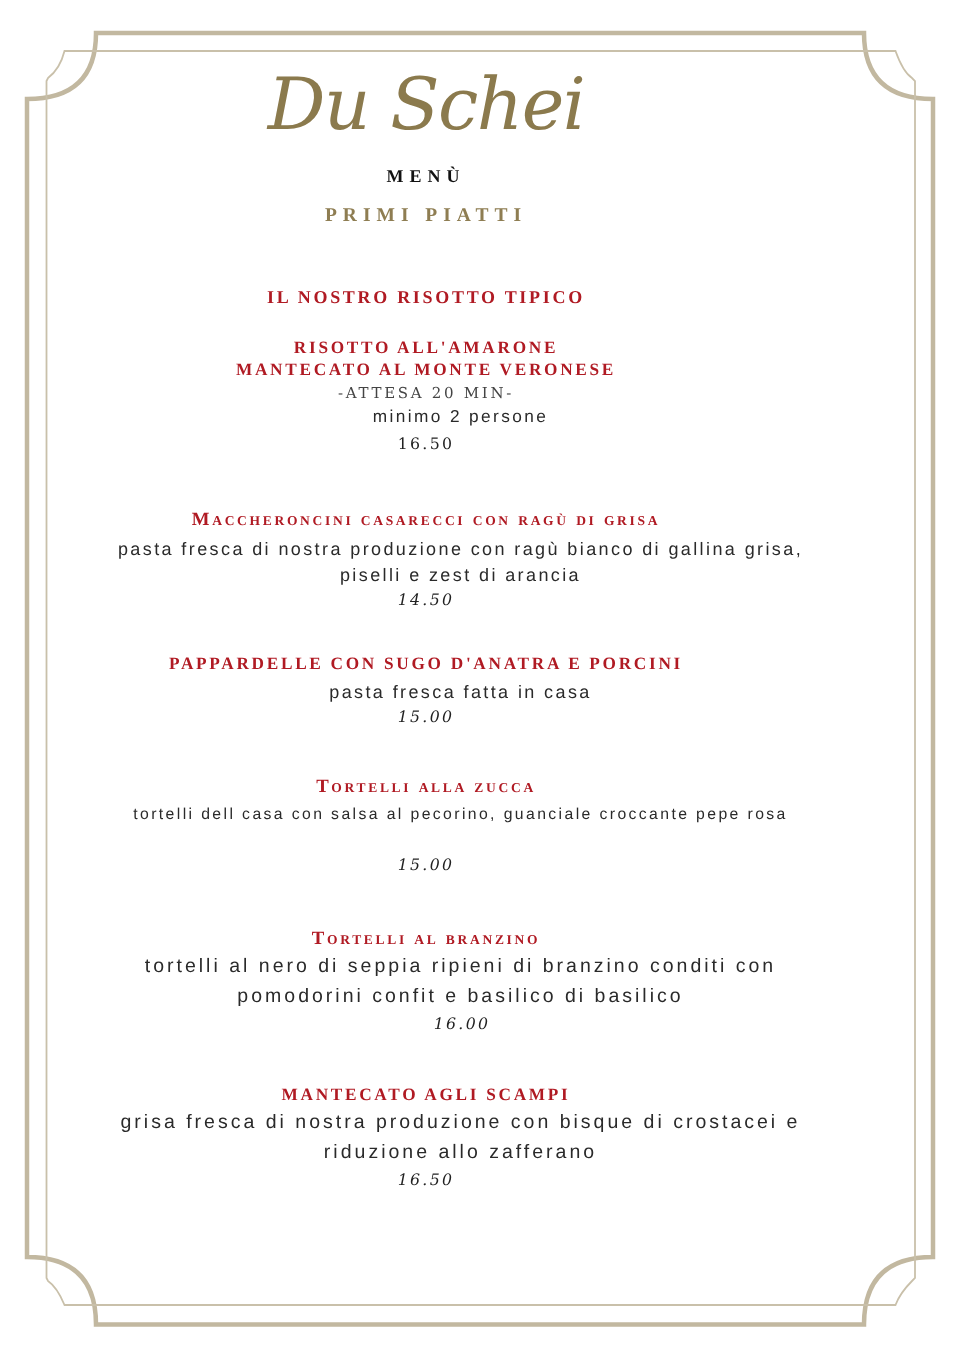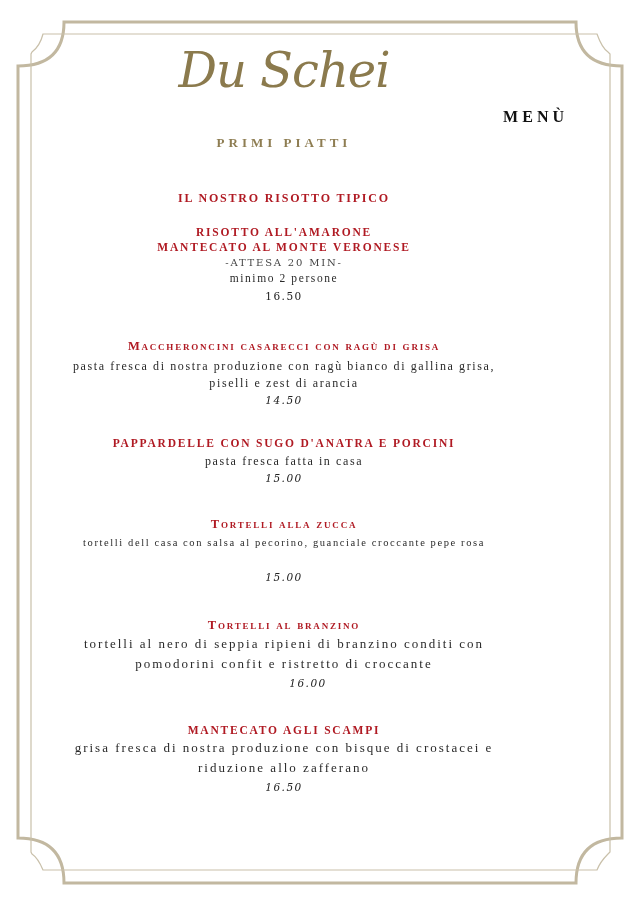--- a/index.html
+++ b/index.html
@@ -1,24 +1,24 @@
 <!DOCTYPE html>
 <html><head>
 <meta charset="utf-8">
 <style>
   html, body { margin:0; padding:0; background:#ffffff; }
   body { width:640px; height:905px; position:relative; overflow:hidden; }
   .frame { position:absolute; left:0; top:0; width:640px; height:905px; }
   .line { position:absolute; left:0; width:568px; text-align:center; white-space:nowrap; }
   .title { font-family:"DejaVu Serif", serif; font-style:italic; font-size:48px; color:#8b7a4d; letter-spacing:-1px; line-height:60px; }
-  .menu-label { font-family:"Liberation Serif", serif; font-weight:bold; font-size:16px; letter-spacing:4px; color:#111; line-height:14px;text-align:right; }
+  .menu-label { font-family:"Liberation Serif", serif; font-weight:bold; font-size:12px; letter-spacing:4px; color:#111; line-height:14px; }
   .section { font-family:"Liberation Serif", serif; font-weight:bold; font-size:13px; letter-spacing:4px; color:#8e7d52; line-height:16px; }
   .dish { font-family:"Liberation Serif", serif; font-weight:bold; font-size:12.5px; letter-spacing:1.8px; color:#b01a23; line-height:15px; font-variant:small-caps; }
   .dish.upper { font-variant:normal; font-size:11.5px; letter-spacing:1.8px; }
-  .desc { font-family:Liberation Serif, serif; font-size:12px; letter-spacing:1.6px; color:#2a2a2a; line-height:16px; }
+  .desc { font-family:Liberation Sans, sans-serif; font-size:12px; letter-spacing:1.6px; color:#2a2a2a; line-height:16px;padding-left:23px; }
   .desc.big { font-size:13px; letter-spacing:2px; }
   .desc.small { font-size:10.5px; letter-spacing:1.6px; }
   .note { font-family:"DejaVu Serif", serif; font-size:10px; letter-spacing:1.8px; color:#444; line-height:13px; }
   .price { font-family:"DejaVu Serif", serif; font-style:italic; font-size:10.5px; letter-spacing:1.5px; color:#222; line-height:14px; }
   .price.upright { font-style:normal; }
 </style>
 </head>
 <body>
 
 <svg class="frame" viewBox="0 0 640 905" width="640" height="905">
@@ -56,21 +56,21 @@
 
 <div>
   <div class="line dish" style="top:517px;">Tortelli alla zucca</div>
   <div class="line desc small" style="top:535px;">tortelli dell casa con salsa al pecorino, guanciale croccante pepe rosa</div>
   <div class="line price" style="top:570px;">15.00</div>
 </div>
 
 <div>
   <div class="line dish" style="top:618px;">Tortelli al branzino</div>
   <div class="line desc big" style="top:636px;">tortelli al nero di seppia ripieni di branzino conditi con</div>
-  <div class="line desc big" style="top:656px;">pomodorini confit e ristretto di croccante</div>
+  <div class="line desc big" style="top:656px;">pomodorini confit e basilico di basilico</div>
   <div class="line price" style="top:676px;padding-left:24px;">16.00</div>
 </div>
 
 <div>
   <div class="line dish upper" style="top:723px;">MANTECATO AGLI SCAMPI</div>
   <div class="line desc big" style="top:740px;">grisa fresca di nostra produzione con bisque di crostacei e</div>
   <div class="line desc big" style="top:760px;">riduzione allo zafferano</div>
   <div class="line price" style="top:780px;">16.50</div>
 </div>
 

